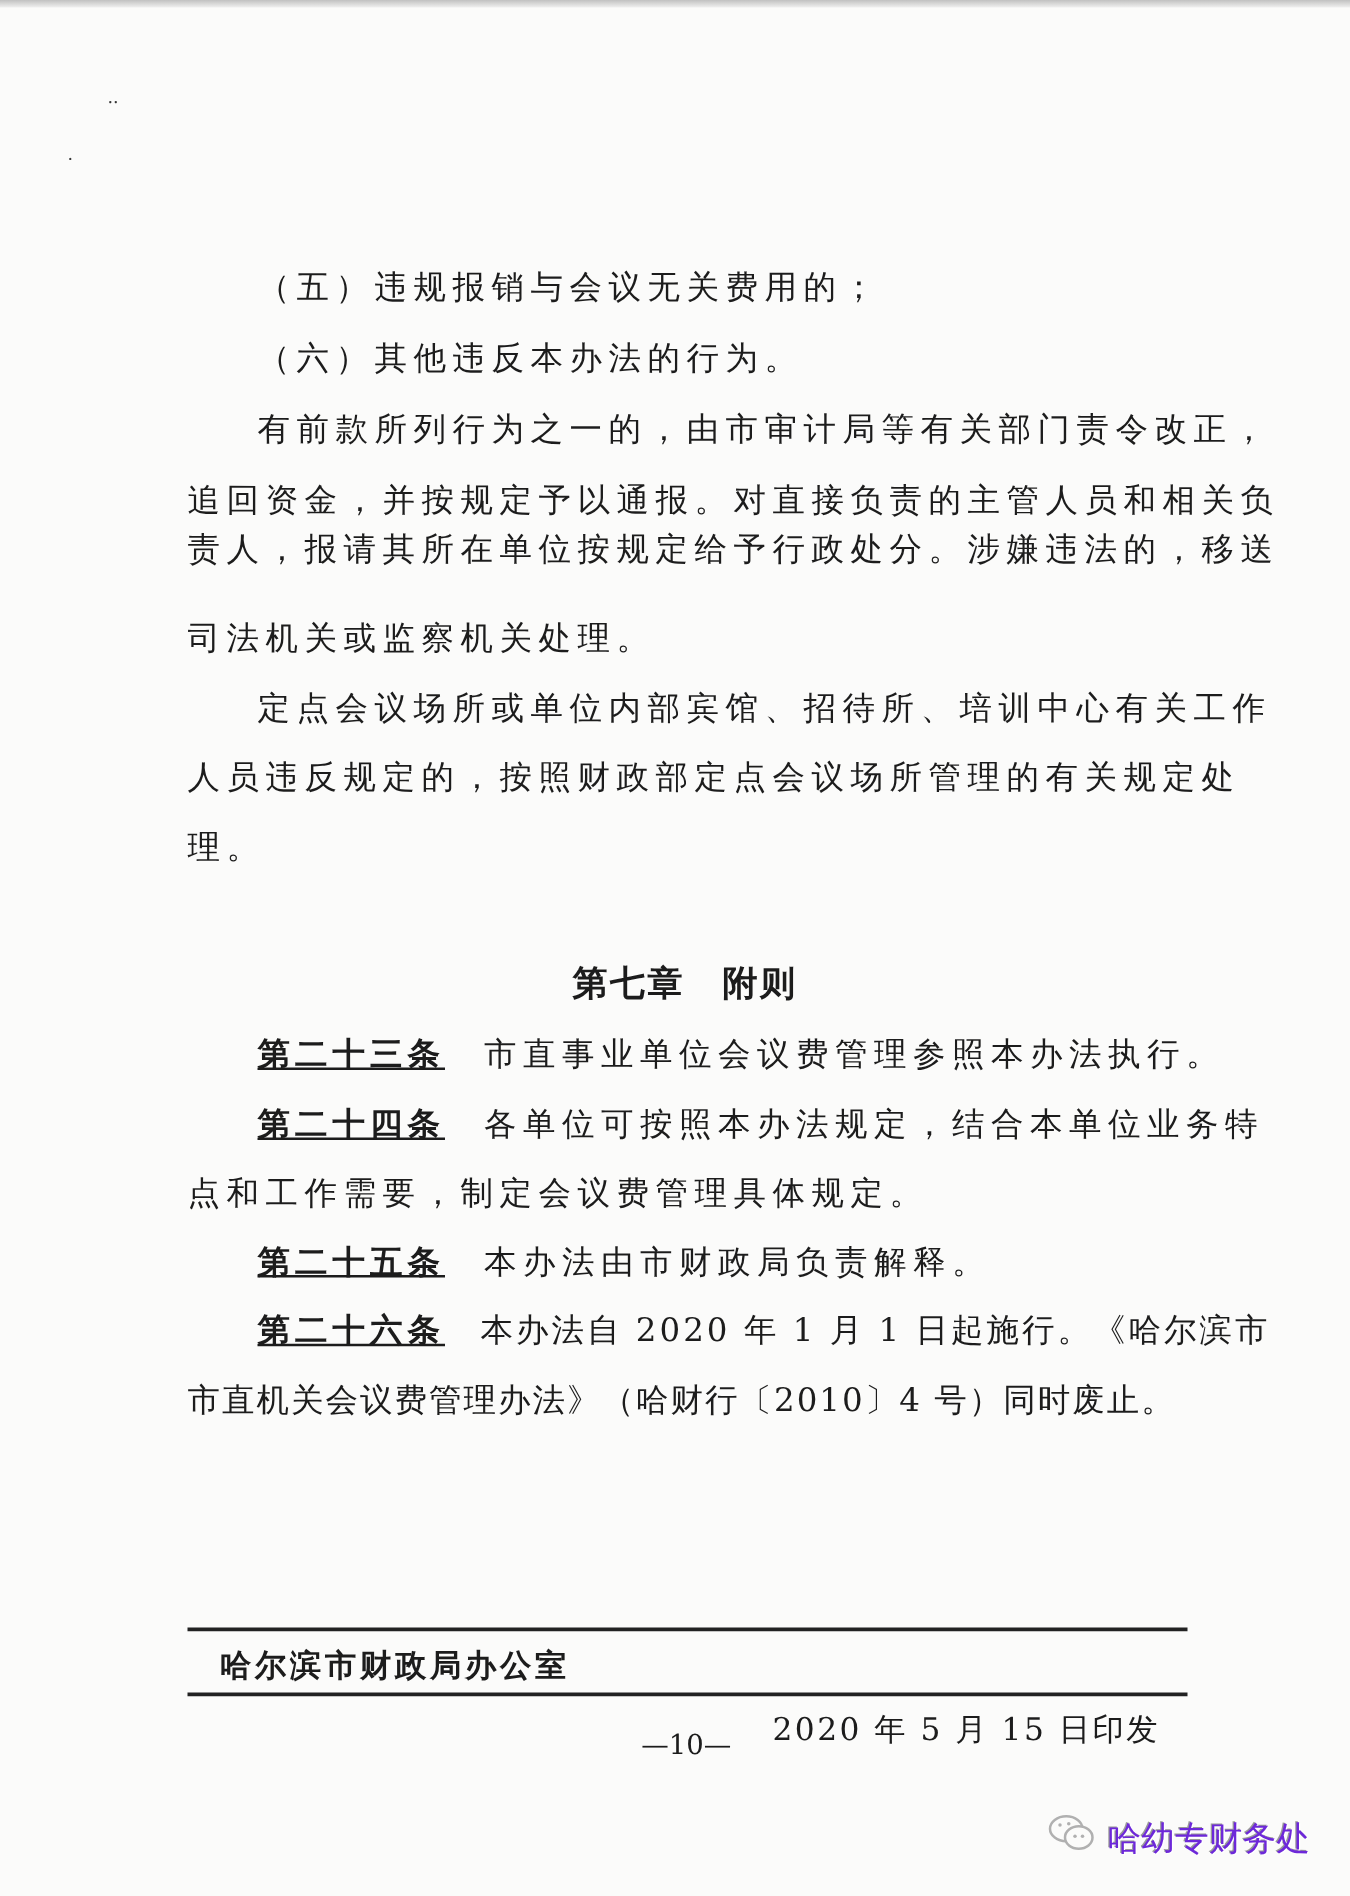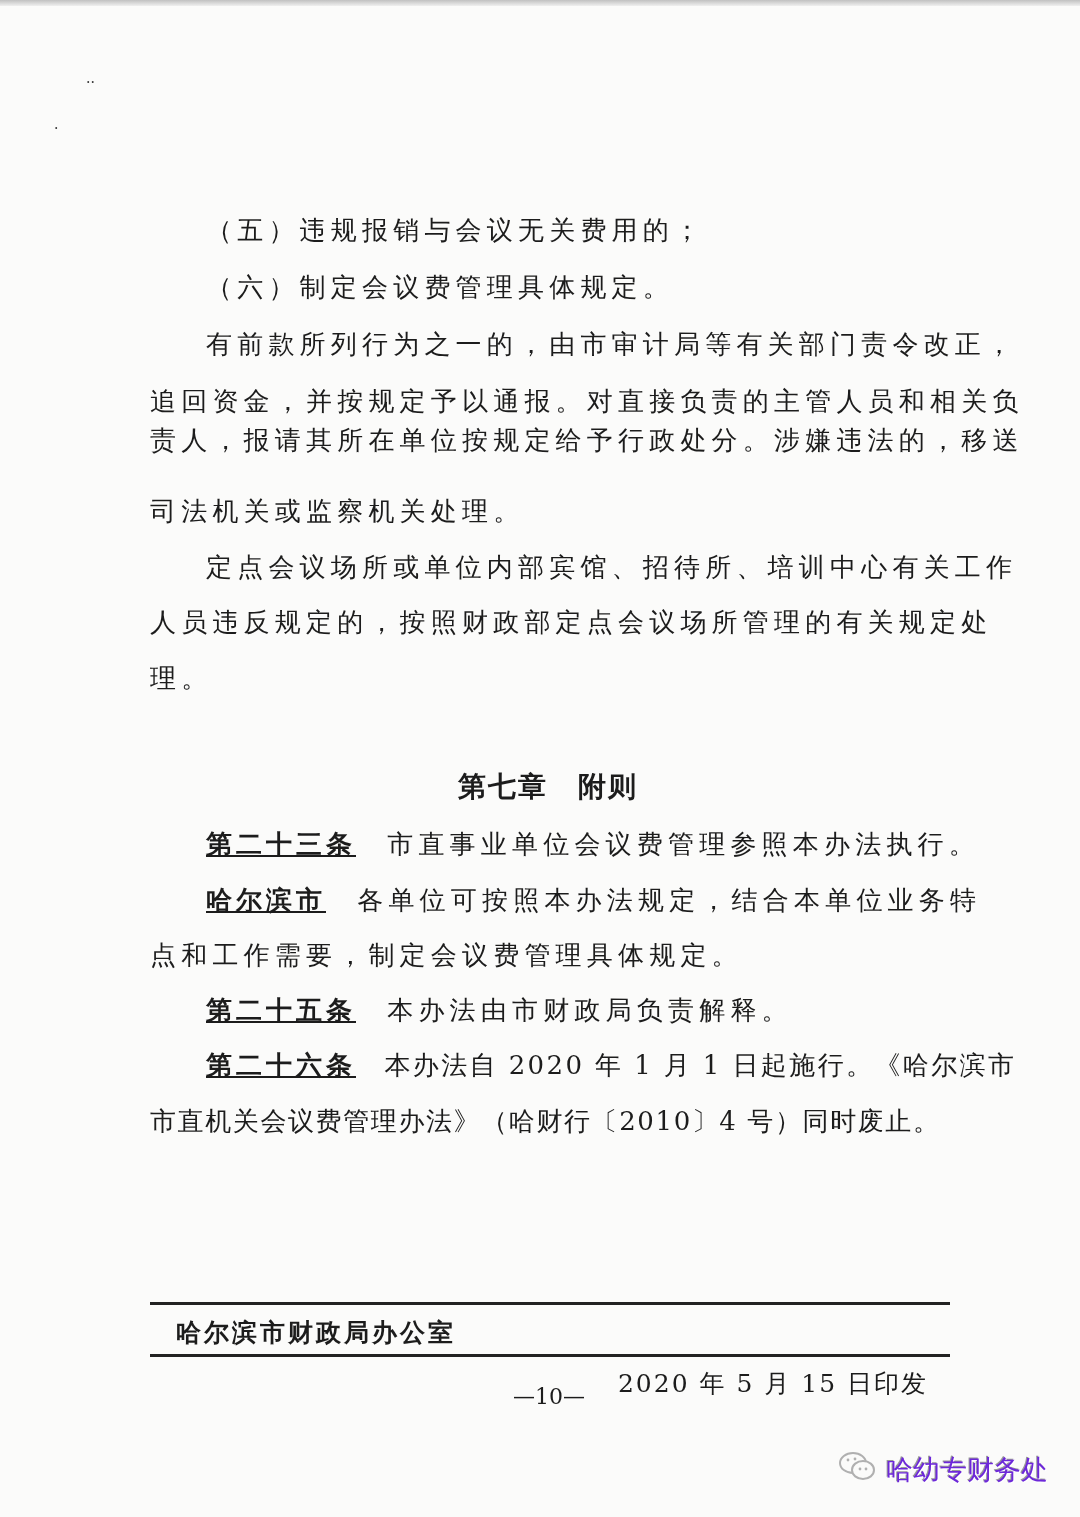--- a/index.html
+++ b/index.html
@@ -24,36 +24,36 @@
     text-shadow:1px 1px 0 #fff, -1px -1px 0 #999; }
 </style>
 </head>
 <body>
 
 <div class="top-edge"></div>
 <div class="speck" style="left:86px;top:70px">..</div>
 <div class="speck" style="left:54px;top:120px">·</div>
 
 <div class="line indent" style="top:210px">（五）违规报销与会议无关费用的；</div>
-<div class="line indent" style="top:267px">（六）制定会议费管理具体规定。</div>
+<div class="line indent" style="top:267px">（六）其他违反本办法的行为。</div>
 <div class="line indent" style="top:324px">有前款所列行为之一的，由市审计局等有关部门责令改正，</div>
 <div class="line" style="top:381px">追回资金，并按规定予以通报。对直接负责的主管人员和相关负</div>
 <div class="line" style="top:420px">责人，报请其所在单位按规定给予行政处分。涉嫌违法的，移送</div>
 <div class="line" style="top:491px">司法机关或监察机关处理。</div>
 <div class="line indent" style="top:547px">定点会议场所或单位内部宾馆、招待所、培训中心有关工作</div>
 <div class="line" style="top:602px">人员违反规定的，按照财政部定点会议场所管理的有关规定处</div>
 <div class="line" style="top:658px">理。</div>
 
 <div class="chapter">第七章　附则</div>
 
 <div class="line indent" style="top:824px">
   <span class="bold">第二十三条</span>　<span>市直事业单位会议费管理参照本办法执行。</span>
 </div>
 <div class="line indent" style="top:880px">
-  <span class="bold">哈尔滨市</span>　<span>各单位可按照本办法规定，结合本单位业务特</span>
+  <span class="bold">第二十四条</span>　<span>各单位可按照本办法规定，结合本单位业务特</span>
 </div>
 <div class="line" style="top:935px">点和工作需要，制定会议费管理具体规定。</div>
 <div class="line indent" style="top:990px">
   <span class="bold">第二十五条</span>　<span>本办法由市财政局负责解释。</span>
 </div>
 <div class="line indent" style="top:1045px;letter-spacing:2.4px">
   <span class="bold" style="letter-spacing:4px">第二十六条</span>　<span>本办法自 2020 年 1 月 1 日起施行。《哈尔滨市</span>
 </div>
 <div class="line" style="top:1101px;letter-spacing:1.6px">市直机关会议费管理办法》（哈财行〔2010〕4 号）同时废止。</div>
 

